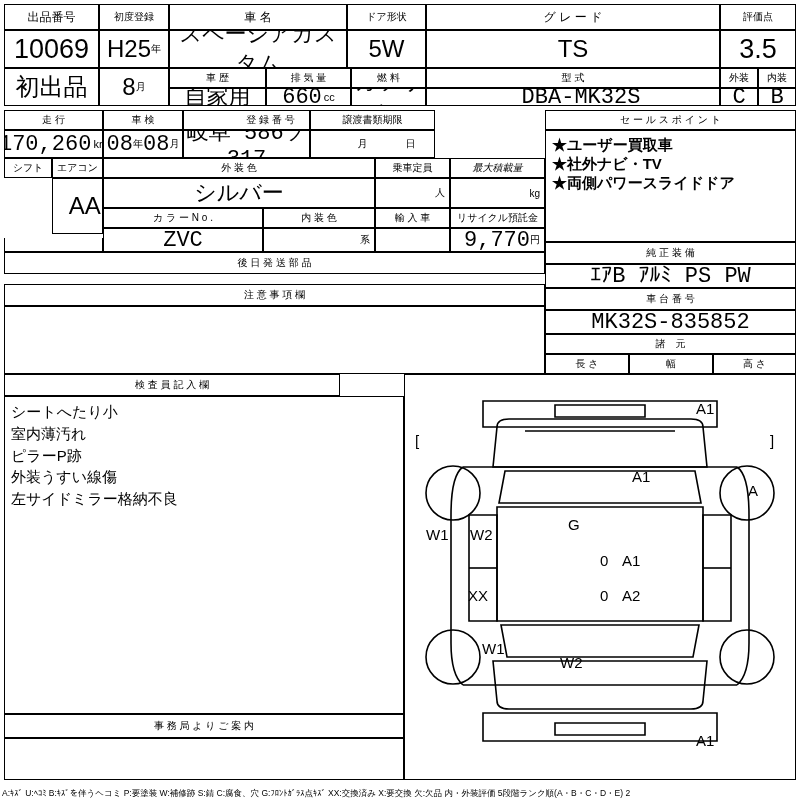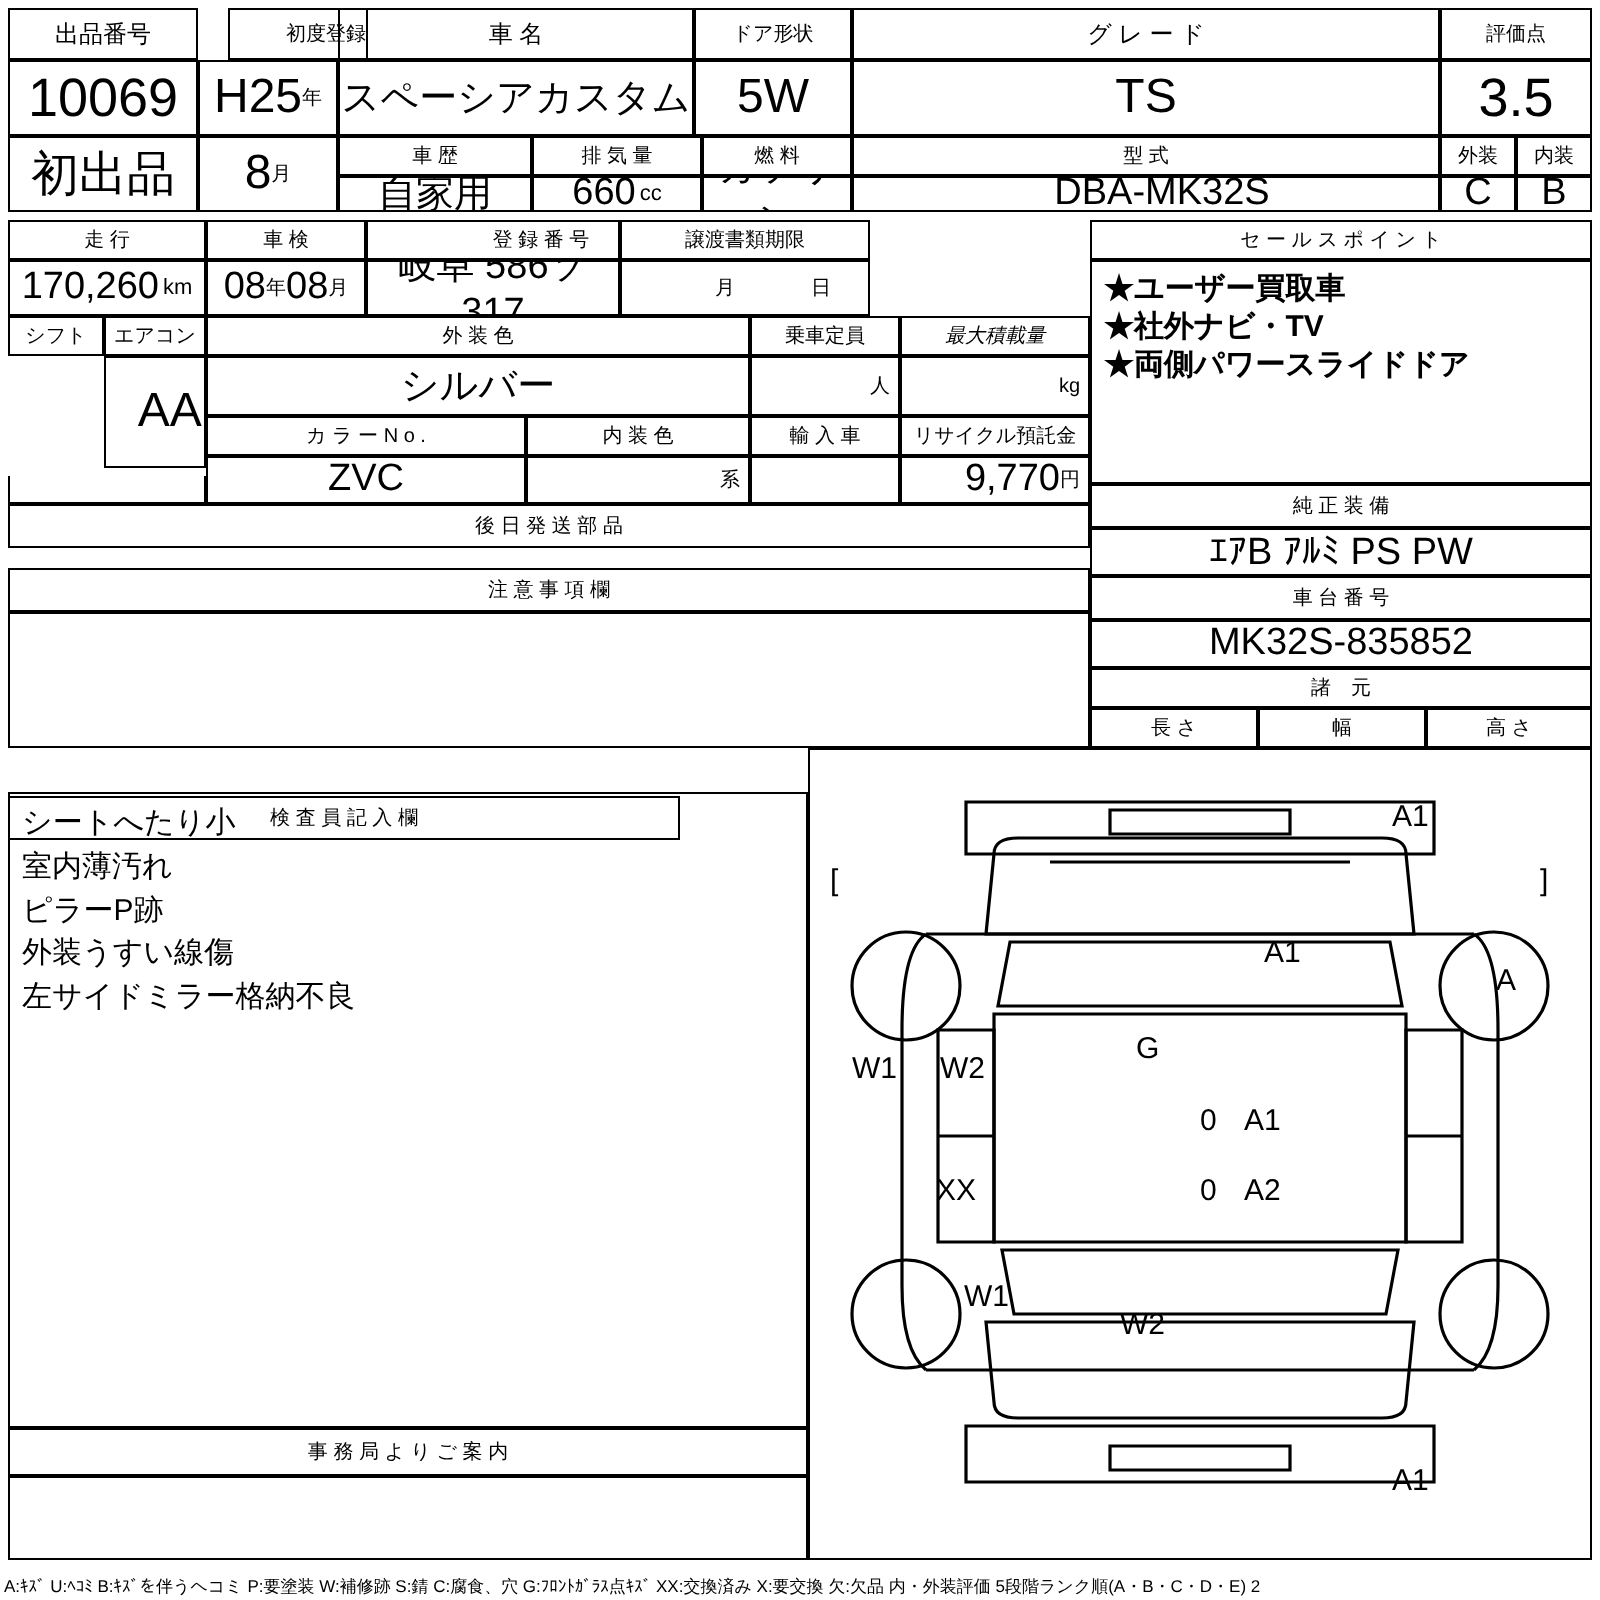--- a/index.html
+++ b/index.html
@@ -11,21 +11,21 @@
     color:#000;
     overflow:hidden;
   }
   .sheet { position:relative; width:800px; height:800px; }
 
   
   .c { position:absolute; border:1px solid #000; display:flex; align-items:center; justify-content:center; text-align:center; overflow:hidden; }
   .nb { border:none; }
   .lbl { font-size:12px; letter-spacing:0px; }
   .lbl-sm { font-size:10px; }
-  .val { font-size:19px; }
+  .val { font-size:22px;font-family:Liberation Mono, monospace; }
   .val-lg { font-size:24px; }
   .val-xl { font-size:27px; }
   .rgt { justify-content:flex-end; padding-right:4px; }
 
   .sub { font-size:10px; }
   .unit { font-size:11px; margin-left:2px; }
 
   
   .sp-line { font-size:15px; font-weight:bold; text-align:left; padding-left:6px; line-height:1.28; }
 
@@ -43,21 +43,21 @@
   <div class="c" style="left:4px; top:4px; width:95px; height:26px;">
     <span class="lbl">出品番号</span>
   </div>
   <div class="c" style="left:4px; top:30px; width:95px; height:38px;">
     <span class="val-xl">10069</span>
   </div>
   <div class="c" style="left:4px; top:68px; width:95px; height:38px;">
     <span class="val-lg">初出品</span>
   </div>
 
-  <div class="c" style="left:114px; top:4px; width:70px; height:26px;justify-content:flex-end;">
+  <div class="c" style="left:99px; top:4px; width:70px; height:26px;">
     <span class="lbl-sm">初度登録</span>
   </div>
   <div class="c" style="left:99px; top:30px; width:70px; height:38px;">
     <span class="val-lg">H</span>
     <span class="val-lg">25</span>
     <span class="sub">年</span>
   </div>
   <div class="c" style="left:99px; top:68px; width:70px; height:38px;">
     <span class="val-lg">8</span>
     <span class="sub">月</span>
@@ -262,21 +262,21 @@
   <div class="c" style="left:545px; top:354px; width:84px; height:20px;">
     <span class="lbl-sm">長 さ</span>
   </div>
   <div class="c" style="left:629px; top:354px; width:84px; height:20px;">
     <span class="lbl-sm">幅</span>
   </div>
   <div class="c" style="left:713px; top:354px; width:83px; height:20px;">
     <span class="lbl-sm">高 さ</span>
   </div>
 
-  <div class="c" style="left:4px; top:374px; width:336px; height:22px;margin-top:24px;">
+  <div class="c" style="left:4px; top:374px; width:336px; height:22px;">
     <span class="lbl-sm">検 査 員 記 入 欄</span>
   </div>
   <div class="c" style="left:4px; top:396px; width:400px; height:318px; flex-direction:column; align-items:flex-start; justify-content:flex-start; padding-top:4px;">
     <div class="insp-line">シートへたり小</div>
     <div class="insp-line">室内薄汚れ</div>
     <div class="insp-line">ピラーP跡</div>
     <div class="insp-line">外装うすい線傷</div>
     <div class="insp-line">左サイドミラー格納不良</div>
   </div>
   <div class="c" style="left:4px; top:714px; width:400px; height:24px;">

